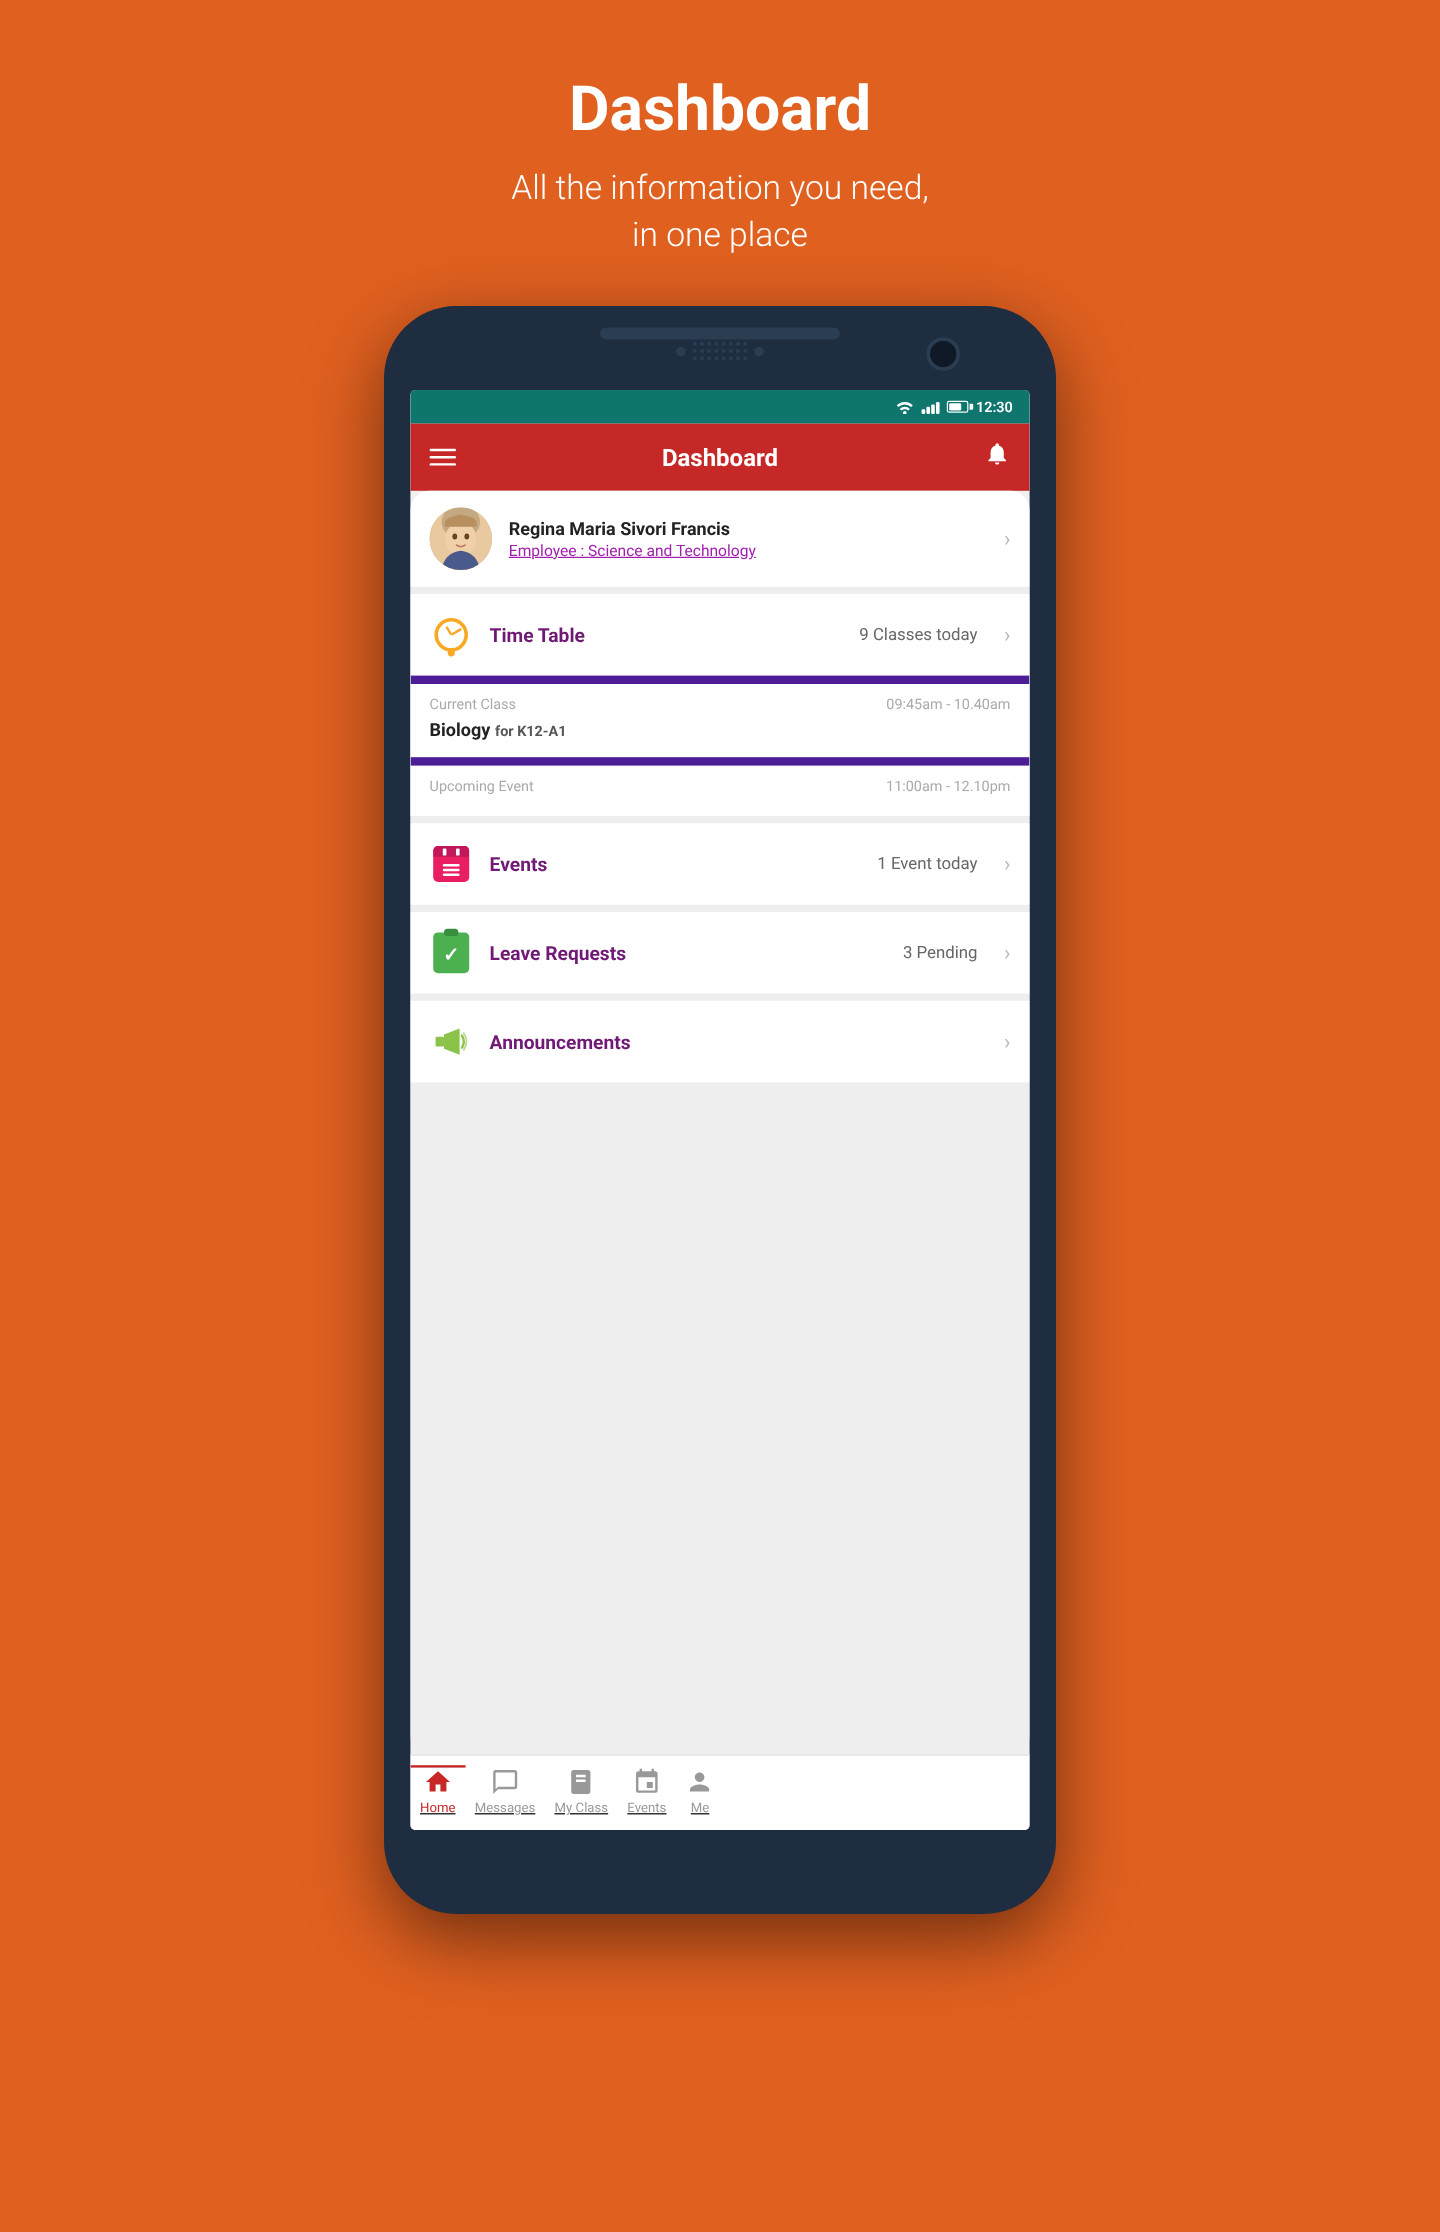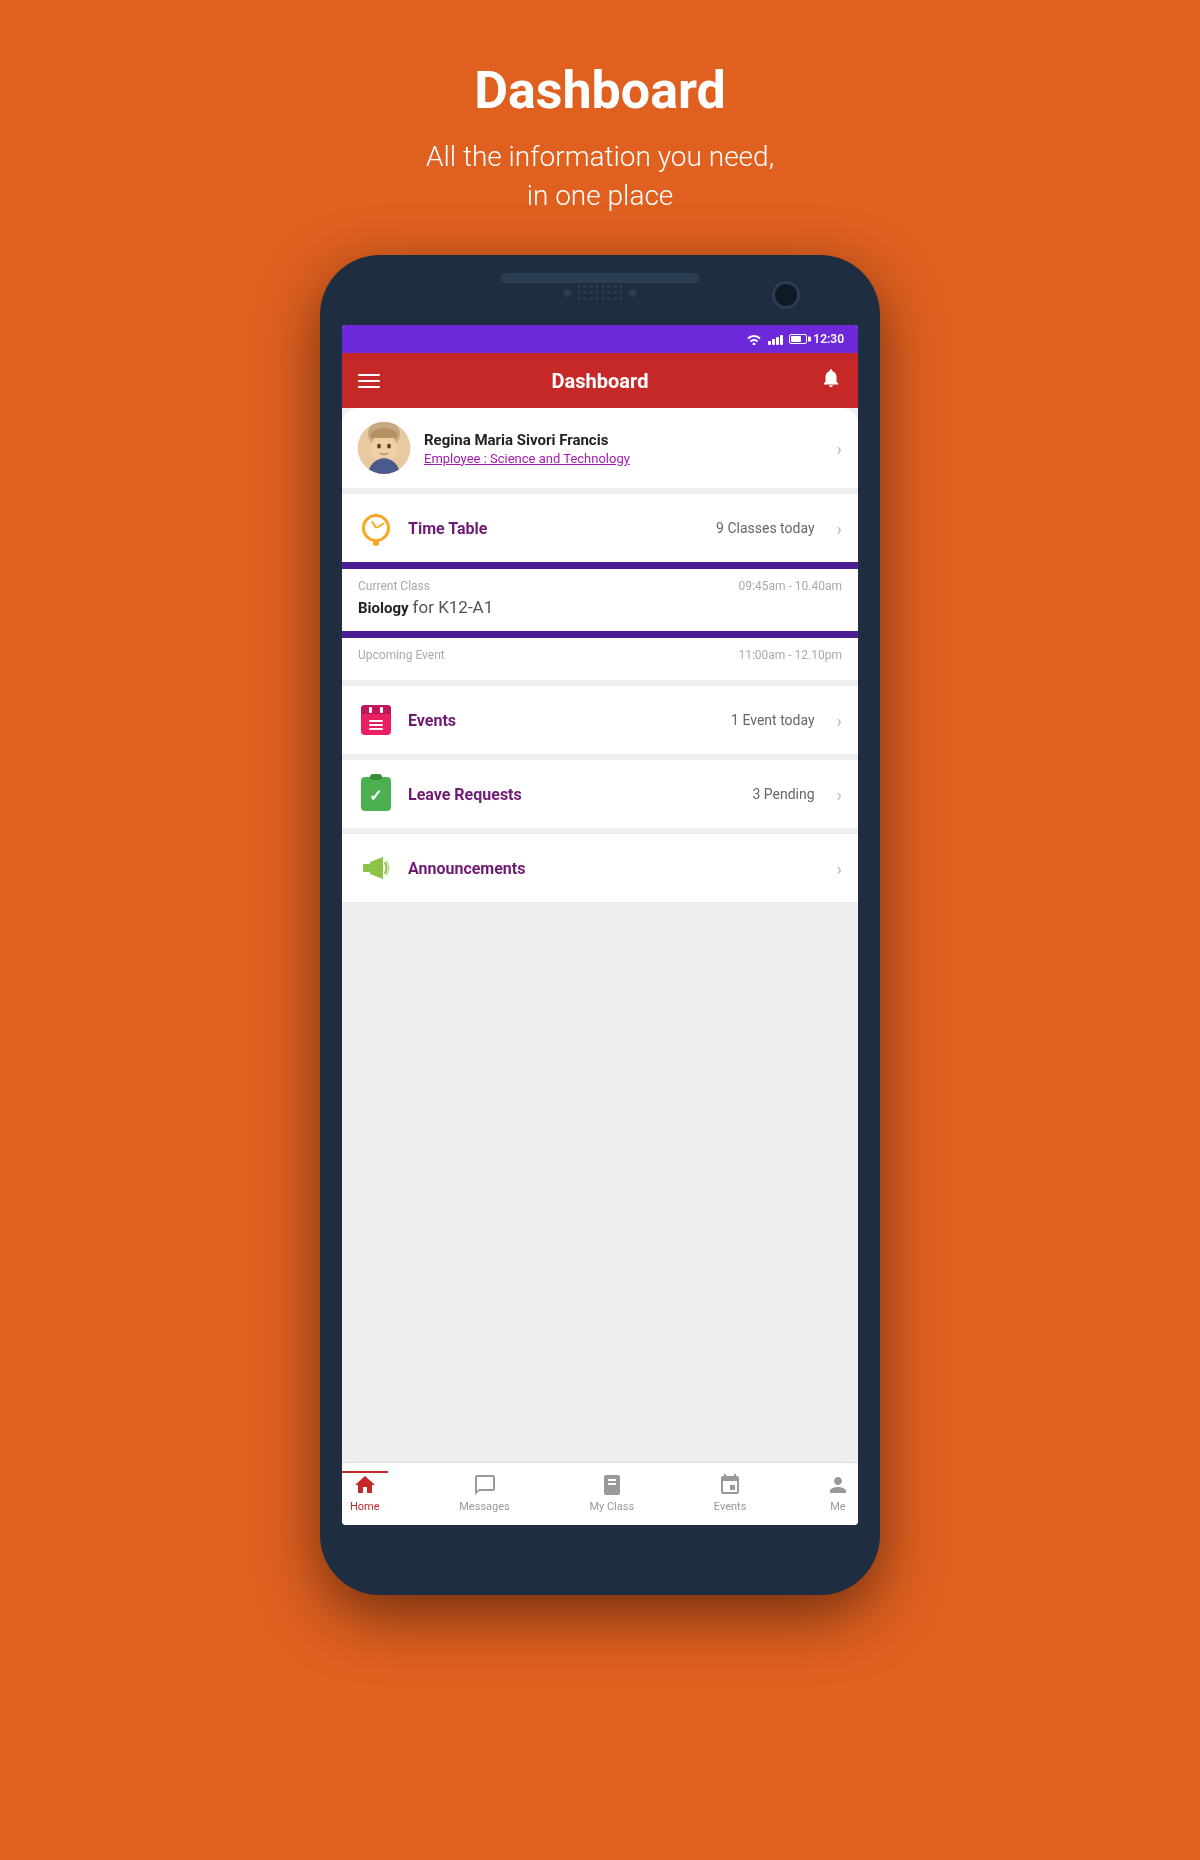--- a/index.html
+++ b/index.html
@@ -101,21 +101,21 @@
       bottom: 70px;
       background: #f0f0f0;
       border-radius: 4px;
       overflow: hidden;
       display: flex;
       flex-direction: column;
     }
 
     
     .status-bar {
-      background: #6d28d9;
+      background: #0f766e;
       padding: 6px 14px;
       display: flex;
       justify-content: flex-end;
       align-items: center;
       gap: 8px;
       min-height: 28px;
     }
     .status-icons {
       display: flex;
       align-items: center;
@@ -339,23 +339,23 @@
     .class-time {
       font-size: 12px;
       color: #aaa;
     }
     .class-name {
       font-size: 15px;
       font-weight: 700;
       color: #222;
     }
     .class-for {
-      font-size: 17px;
+      font-size: 12px;
       color: #555;
-      font-weight: 400;
+      font-weight: 700;
     }
 
     
     .calendar-icon {
       width: 30px;
       height: 30px;
       background: #e91e63;
       border-radius: 4px;
       position: relative;
       display: flex;
@@ -420,24 +420,25 @@
       font-size: 16px;
       font-weight: 700;
       margin-top: 2px;
     }
 
     
     .bottom-nav {
       background: white;
       display: flex;
       align-items: center;
-      justify-content: space-between;
+      justify-content: flex-start;
       padding: 8px 0 10px;
       border-top: 1px solid #ddd;
       flex-shrink: 0;
+      text-decoration: underline;
     }
     .nav-item {
       display: flex;
       flex-direction: column;
       align-items: center;
       gap: 3px;
       cursor: pointer;
       padding: 2px 8px;
     }
     .nav-label {

